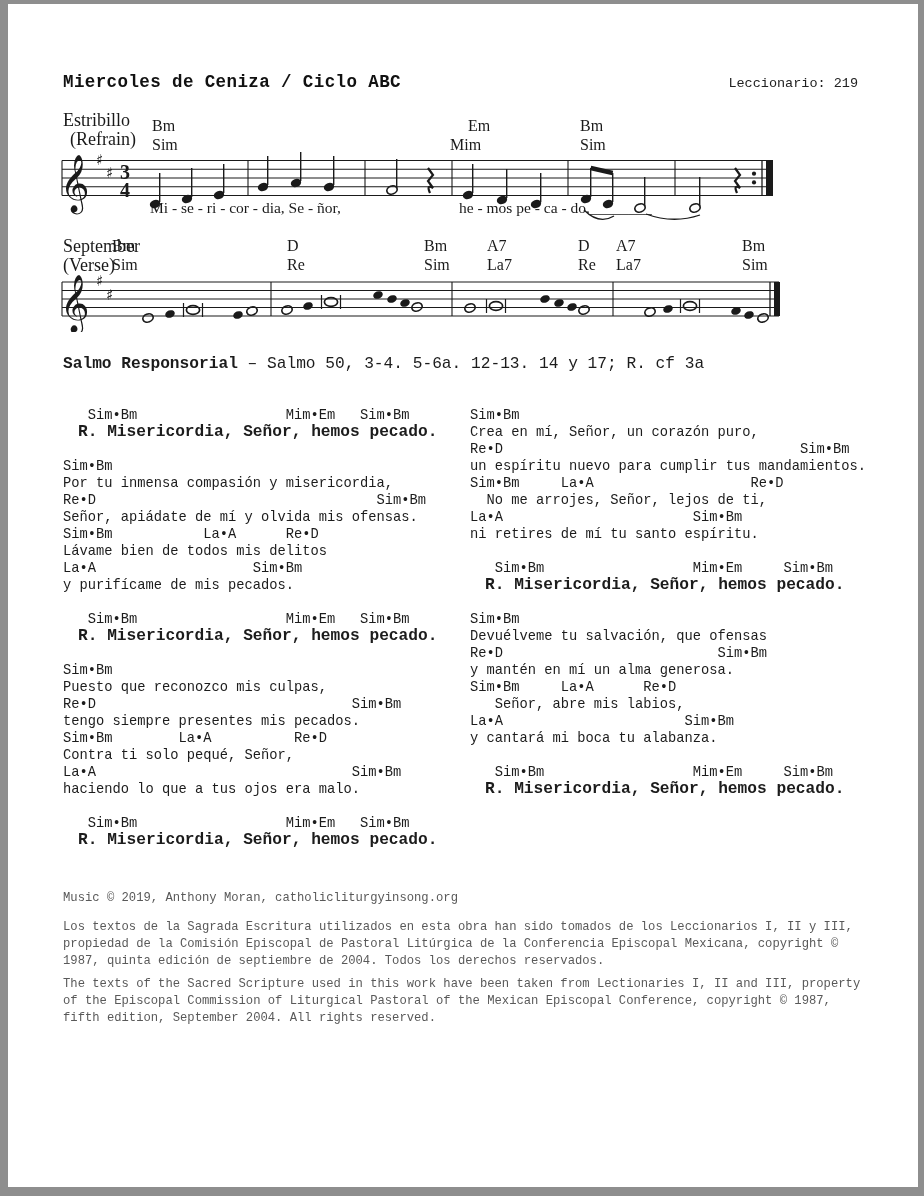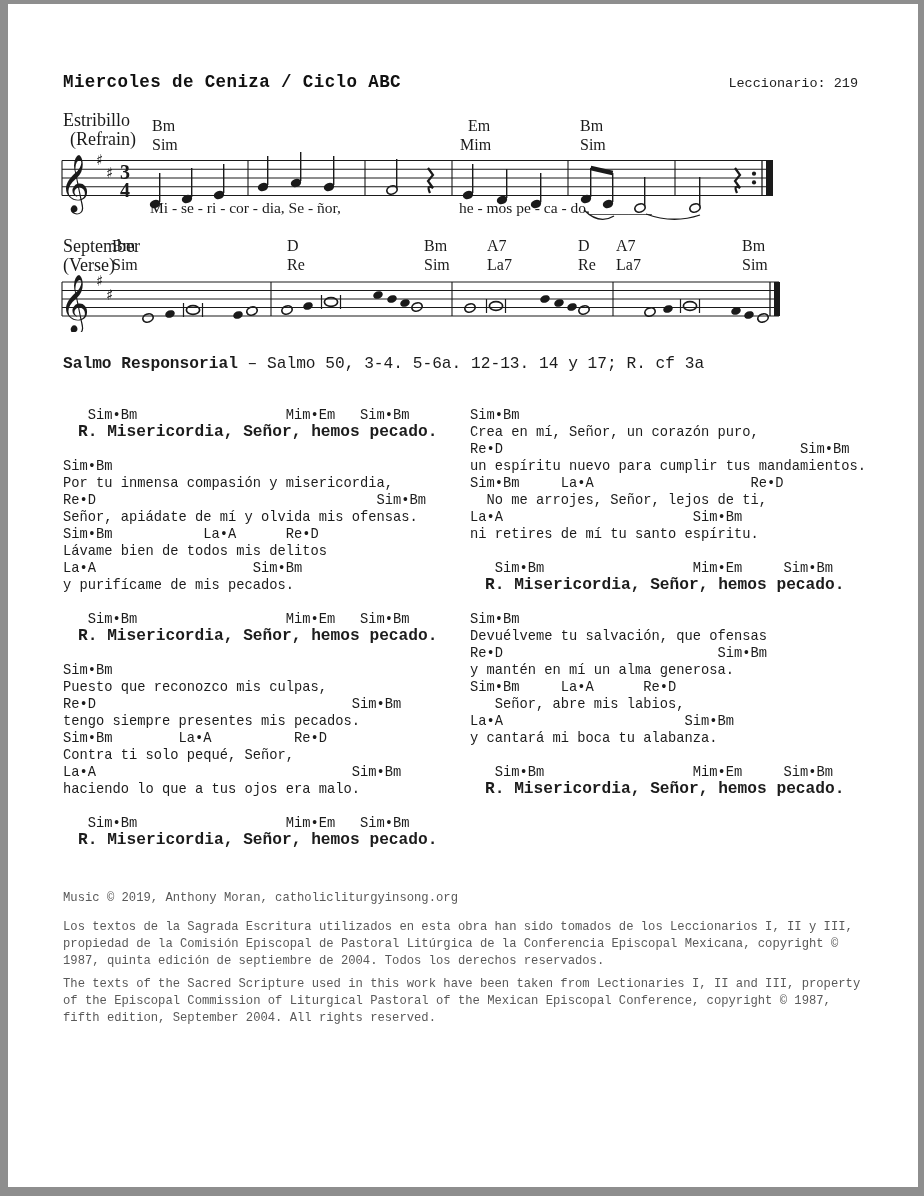--- a/index.html
+++ b/index.html
@@ -89,21 +89,21 @@
       <line x1="644.7" y1="206" x2="644.7" y2="177" stroke="#1a1a1a" stroke-width="1.4"></line>
       <ellipse cx="695" cy="208" rx="5.3" ry="4" transform="rotate(-20 695 208)" fill="none" stroke="#1a1a1a" stroke-width="1.7"></ellipse>
       <line x1="699.7" y1="206" x2="699.7" y2="177" stroke="#1a1a1a" stroke-width="1.4"></line>
       <path d="M 735 168 L 740 175 L 735 181 L 740 188 Q 733 184 737 193" stroke="#1a1a1a" stroke-width="2.2" fill="none"></path>
     </svg>
 
   <div id="refrain-chords">
       <span class="abs serif chord" style="left: 152px; top: 117px;">Bm</span>
       <span class="abs serif chord" style="left: 152px; top: 136px;">Sim</span>
       <span class="abs serif chord" style="left: 468px; top: 117px;">Em</span>
-      <span class="abs serif chord" style="left: 460px; top: 136px;">Mim</span>
+      <span class="abs serif chord" style="left: 450px; top: 136px;">Mim</span>
       <span class="abs serif chord" style="left: 580px; top: 117px;">Bm</span>
       <span class="abs serif chord" style="left: 580px; top: 136px;">Sim</span>
     </div>
   <div id="refrain-lyrics">
       <span class="abs serif lyric" style="left: 150px; top: 199px;">Mi - se - ri - cor - dia, Se - ñor,</span>
       <span class="abs serif lyric" style="left: 459px; top: 199px;">he - mos pe - ca - do.________</span>
     </div>
 
   <div class="abs serif stafflabel" style="left:63px;top:236px;">September</div>
   <div class="abs serif stafflabel" style="left:63px;top:255px;">(Verse)</div>

